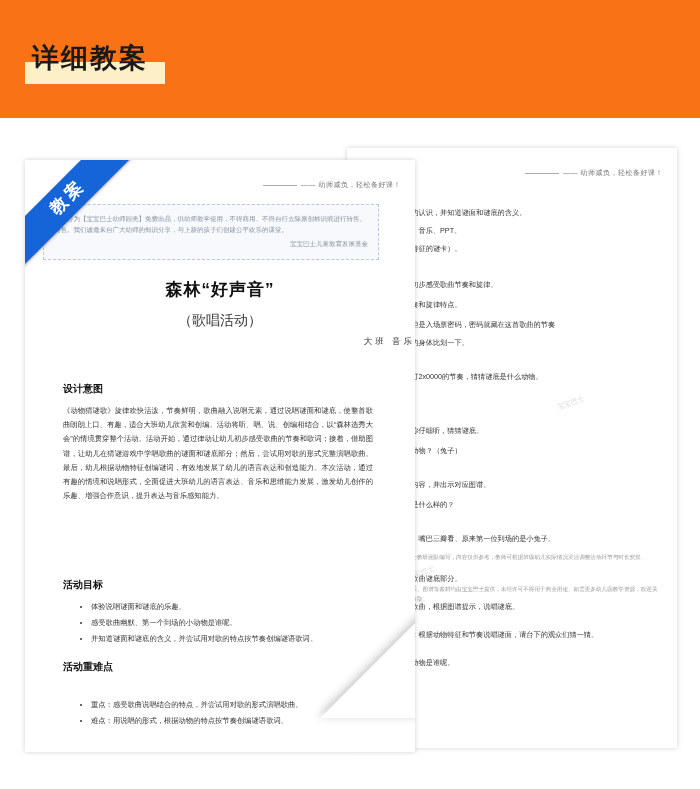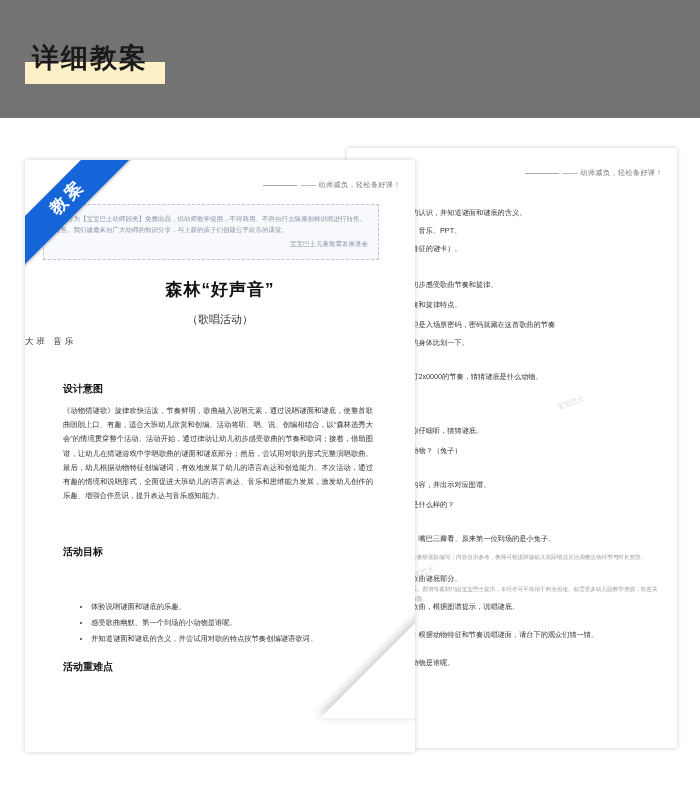--- a/index.html
+++ b/index.html
@@ -7,21 +7,21 @@
     width:700px;height:789px;
     background:#ffffff;
     font-family:"Liberation Sans","DejaVu Sans",sans-serif;
     color:#222;
     position:relative;
     overflow:hidden;
   }
   
   .header{
     position:absolute;left:0;top:0;width:700px;height:118px;
-    background:#737373;
+    background:#f97316;
   }
   .header-title{
     position:absolute;left:32px;top:40px;
     font-size:27px;font-weight:bold;color:#1a1a1a;
     letter-spacing:2px;
     z-index:3;
   }
   .header-highlight{
     position:absolute;left:25px;top:62px;
     width:140px;height:22px;
@@ -84,25 +84,25 @@
   .notice-sign{
     font-size:6.5px;color:#8a93a3;text-align:right;margin-top:5px;
   }
   .doc-title{
     position:absolute;left:0;top:118px;width:390px;
     text-align:center;font-size:17px;font-weight:bold;color:#111;
     letter-spacing:1px;
   }
   .doc-sub{
     position:absolute;left:0;top:152px;width:390px;
-    text-align:center;font-size:11px;color:#333;
+    text-align:center;font-size:14px;color:#333;
   }
   .doc-sub2{
     position:absolute;left:0;top:176px;width:390px;
-    text-align:left;font-size:8.5px;color:#333;letter-spacing:3px;
+    text-align:right;font-size:8.5px;color:#333;letter-spacing:3px;
   }
   .sec-head{
     position:absolute;left:38px;
     font-size:10px;font-weight:bold;color:#111;
   }
   .para{
     position:absolute;left:38px;width:310px;
     font-size:7.3px;line-height:1.95;color:#333;text-align:justify;
   }
   .bullets{
@@ -196,28 +196,32 @@
       <div class="notice-sign">宝宝巴士儿童教育发展基金</div>
     </div>
 
     <div class="doc-title">森林“好声音”</div>
     <div class="doc-sub">（歌唱活动）</div>
     <div class="doc-sub2">大班 音乐</div>
 
     <div class="sec-head" style="top:222px;">设计意图</div>
     <div class="para" style="top:244px;">《动物猜谜歌》旋律欢快活泼，节奏鲜明，歌曲融入说唱元素，通过说唱谜面和谜底，使整首歌曲朗朗上口、有趣，适合大班幼儿欣赏和创编。活动将听、唱、说、创编相结合，以“森林选秀大会”的情境贯穿整个活动。活动开始，通过律动让幼儿初步感受歌曲的节奏和歌词；接着，借助图谱，让幼儿在猜谜游戏中学唱歌曲的谜面和谜底部分；然后，尝试用对歌的形式完整演唱歌曲。最后，幼儿根据动物特征创编谜词，有效地发展了幼儿的语言表达和创造能力。本次活动，通过有趣的情境和说唱形式，全面促进大班幼儿的语言表达、音乐和思维能力发展，激发幼儿创作的乐趣、增强合作意识，提升表达与音乐感知能力。</div>
 
-    <div class="sec-head" style="top:385px;">活动目标</div>
+    <div class="sec-head" style="top:418px;">活动目标</div>
     <ul class="bullets" style="top:424px;">
       <li>体验说唱谜面和谜底的乐趣。</li>
       <li>感受歌曲幽默、第一个到场的小动物是谁呢。</li>
       <li>并知道谜面和谜底的含义，并尝试用对歌的特点按节奏创编谜语歌词。</li>
     </ul>
 
     <div class="sec-head" style="top:500px;">活动重难点</div>
+    <ul class="bullets" style="top:522px;">
+      <li>重点：感受歌曲说唱结合的特点，并尝试用对歌的形式演唱歌曲。</li>
+      <li>难点：用说唱的形式，根据动物的特点按节奏创编谜语歌词。</li>
+    </ul>
 
     <div class="watermark" style="left:240px;top:300px;">宝宝巴士</div>
 
     <div class="curl-shade"></div>
     <div class="curl"></div>
   </div>
 
   <div class="ribbon-wrap">
     <div class="ribbon">
       <div class="ribbon-text">教案</div>

